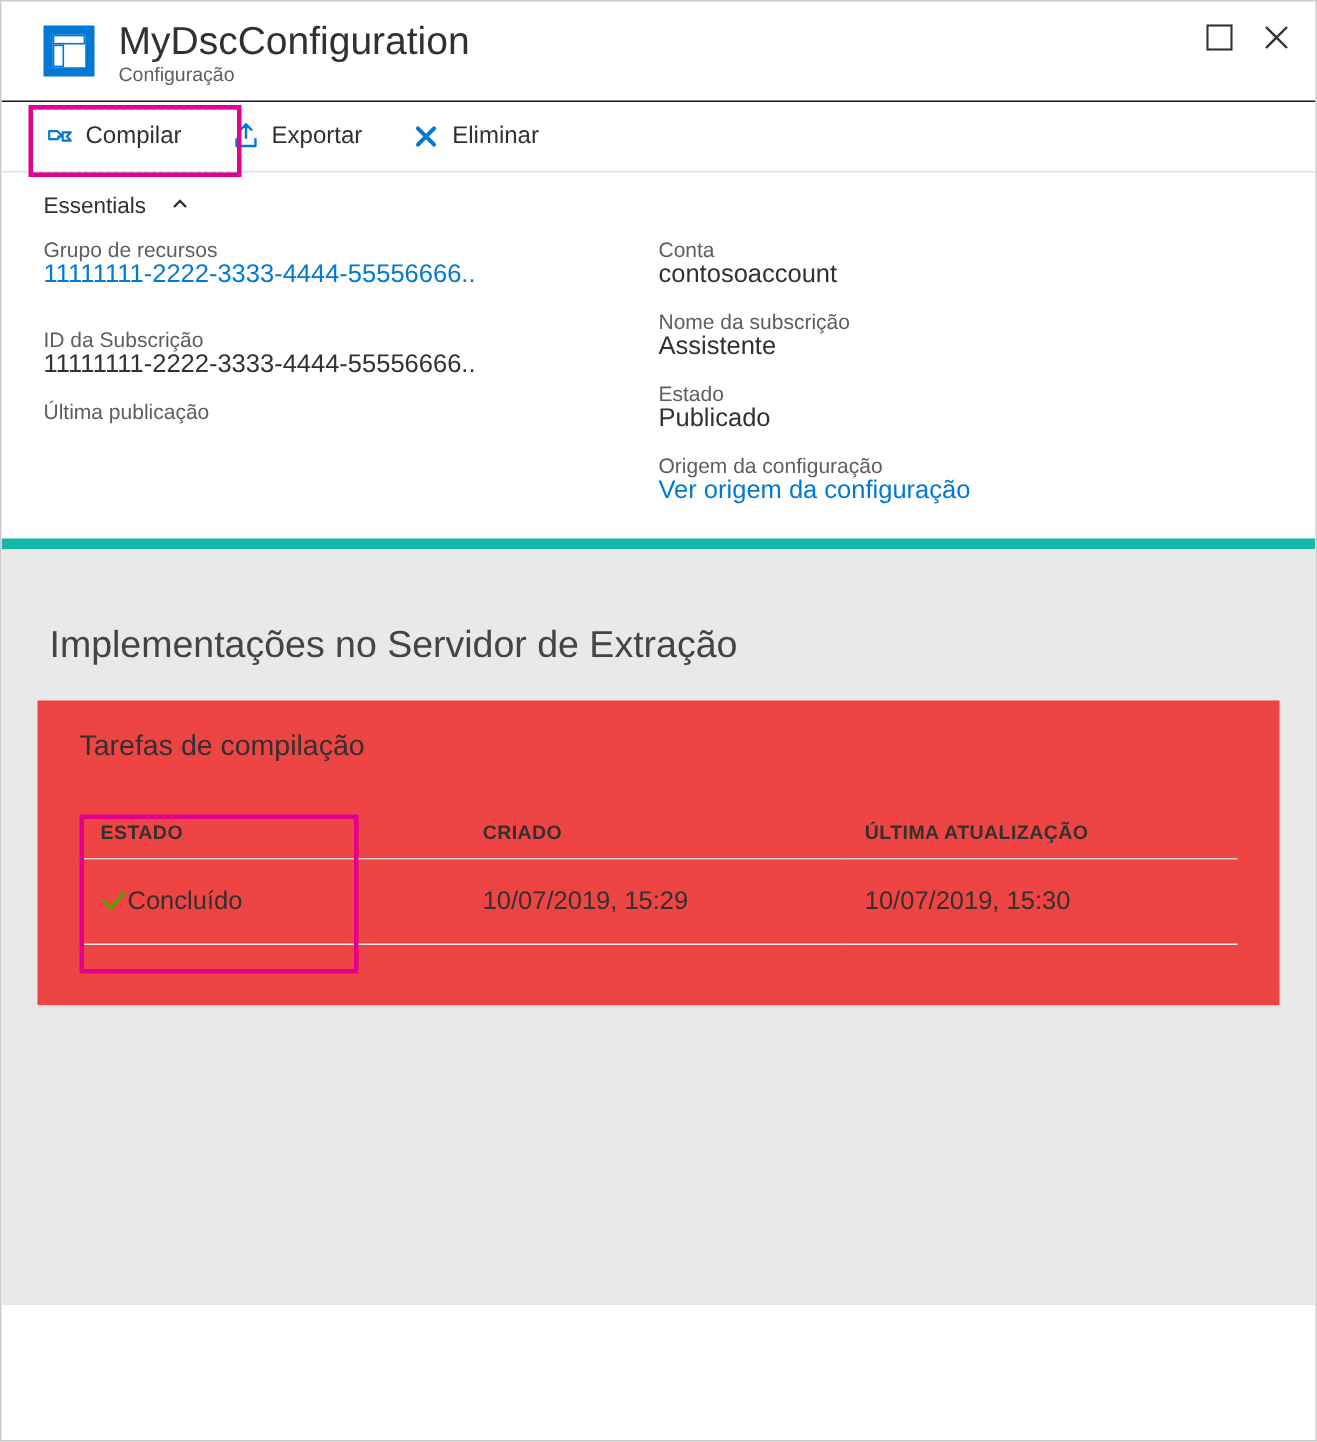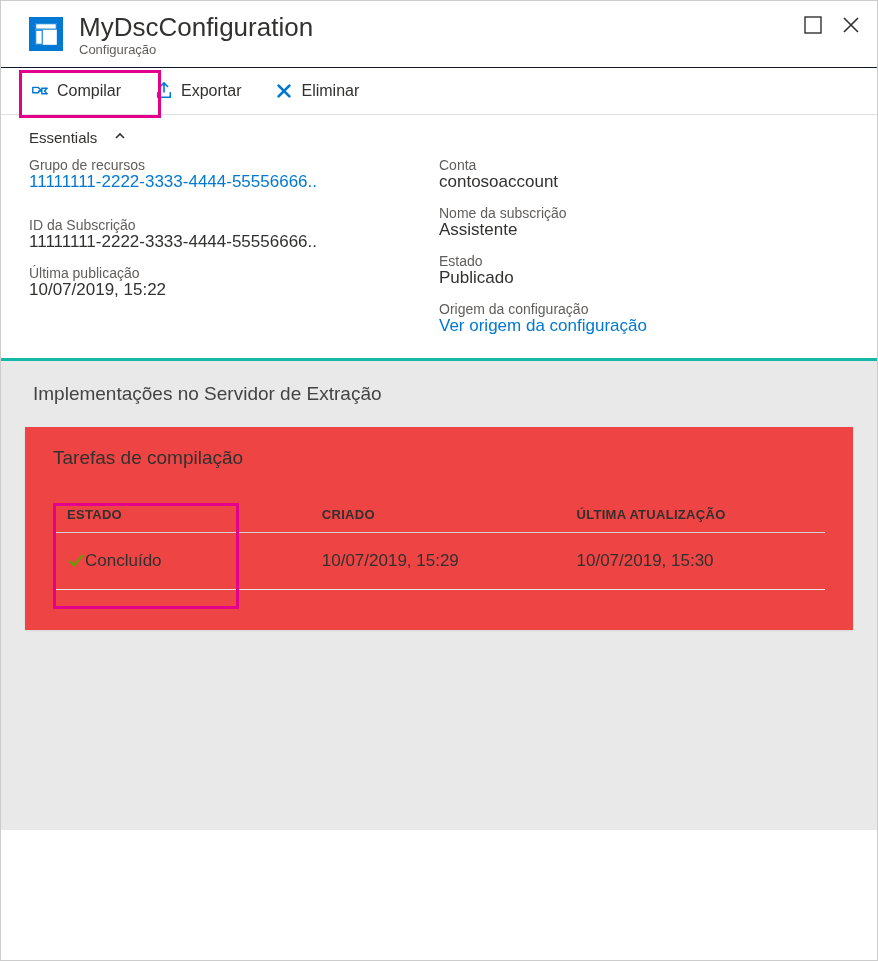--- a/index.html
+++ b/index.html
@@ -85,31 +85,31 @@
     gap: 16px;
     padding: 14px 28px 10px;
     font-size: 15px;
     color: #323130;
     cursor: pointer;
   }
   .chevron { display: inline-block; }
   .essentials-body {
     display: flex;
     padding: 0 28px 22px;
-    border-bottom: 3px solid #14b8a6;
+    border-bottom: 7px solid #14b8a6;
   }
   .col { flex: 1; display: flex; flex-direction: column; gap: 12px; }
   .field-label { font-size: 14px; color: #605e5c; line-height: 1.3; }
   .field-value { font-size: 17px; color: #323130; margin-top: -2px; }
   .field-value.link { color: #0078d4; cursor: pointer; }
   .section-gray {
     background: #e9e9e9;
     padding: 22px 24px 200px;
   }
-  .section-title { font-size: 19px; color: #444; margin-bottom: 22px; padding-left: 8px; }
+  .section-title { font-size: 25px; color: #444; margin-bottom: 22px; padding-left: 8px; margin-top: 28px; }
   .card {
     background: #ef4444;
     padding: 20px 28px 40px;
     box-shadow: 0 1px 2px rgba(0,0,0,0.08);
     position: relative;
   }
   .card h3 { font-size: 19px; font-weight: 400; color: #323130; margin-bottom: 28px; }
   .tbl { width: 100%; border-collapse: collapse; }
   .tbl th {
     text-align: left;
@@ -206,21 +206,20 @@
         <div class="field-value link">11111111-2222-3333-4444-55556666..</div>
       </div>
       <div>
       </div>
       <div>
         <div class="field-label">ID da Subscrição</div>
         <div class="field-value">11111111-2222-3333-4444-55556666..</div>
       </div>
       <div>
         <div class="field-label">Última publicação</div>
-        <div class="field-value">10/07/2019, 15:22</div>
       </div>
     </div>
     <div class="col">
       <div>
         <div class="field-label">Conta</div>
         <div class="field-value">contosoaccount</div>
       </div>
       <div>
         <div class="field-label">Nome da subscrição</div>
         <div class="field-value">Assistente</div>

